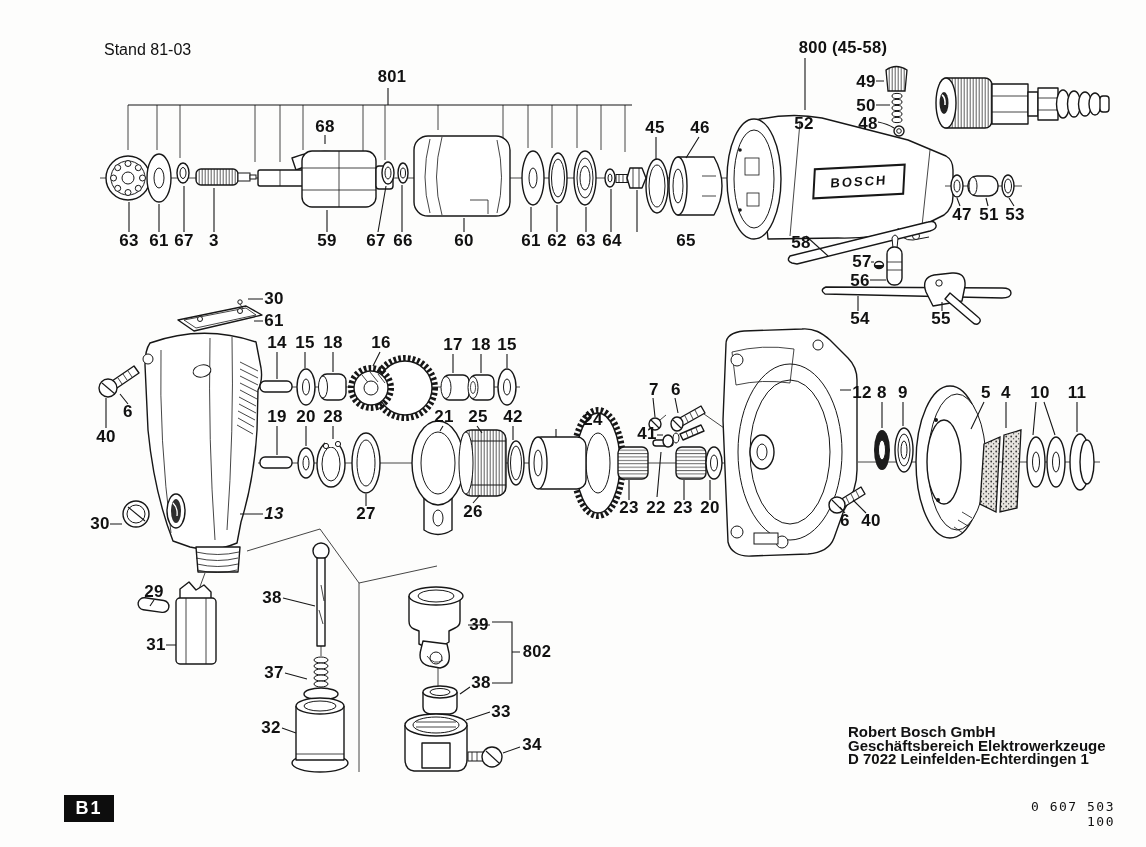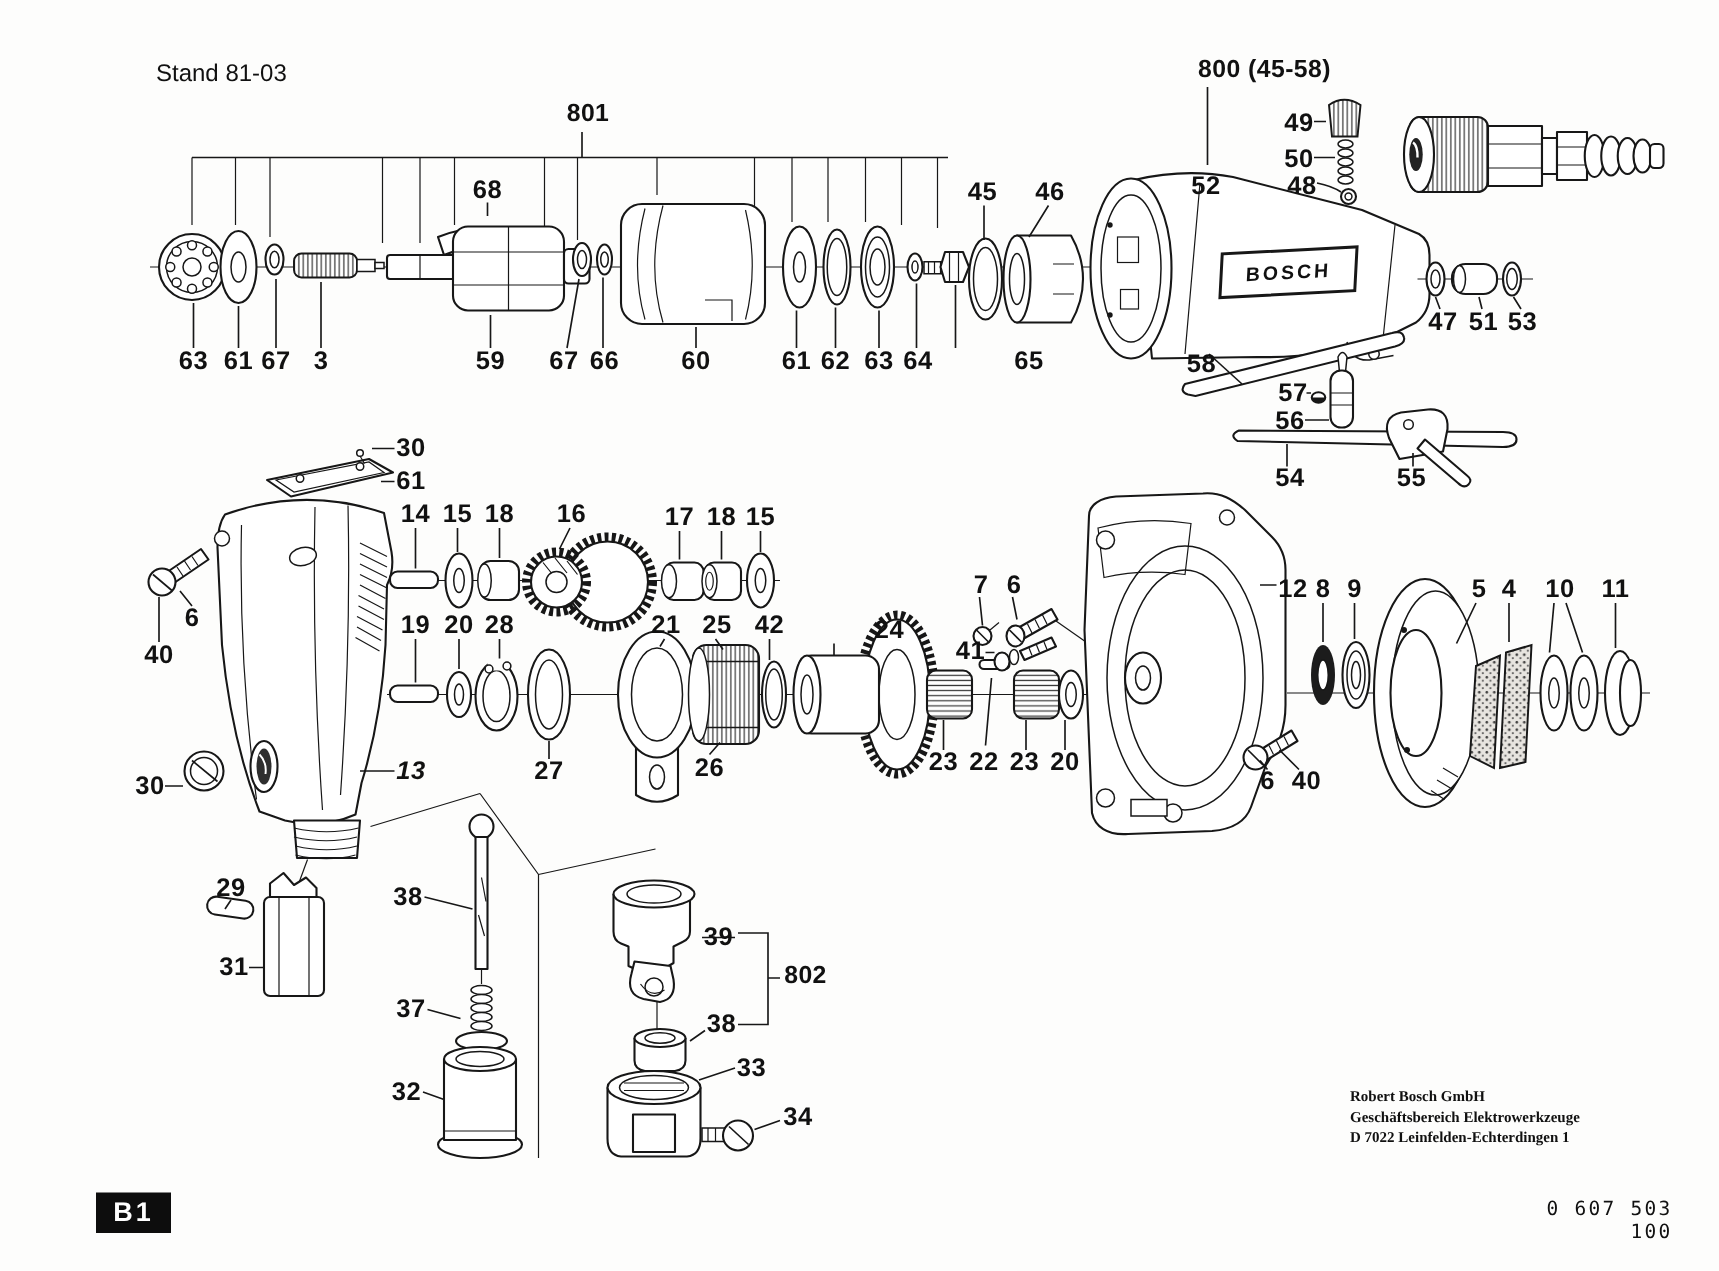--- a/index.html
+++ b/index.html
@@ -10,21 +10,21 @@
   .t{fill:none;stroke:#171717;stroke-width:0.8;}
   .l{fill:none;stroke:#171717;stroke-width:1.1;}
   .d{fill:#171717;stroke:none;}
   .label{position:absolute;transform:translate(-50%,-50%);font-weight:bold;font-size:17px;letter-spacing:.3px;white-space:nowrap;}
   .label.group{font-size:16.5px;}
   .title{position:absolute;left:103px;top:10px;font-size:21px;font-weight:bold;letter-spacing:.5px;}
   .title .num{margin-left:14px;}
   .stand{position:absolute;left:104px;top:41px;font-size:16px;}
   .bosch{position:absolute;left:813px;top:166px;width:88px;height:27px;border:2px solid #171717;background:#fff;display:flex;align-items:center;justify-content:center;font-size:13px;font-weight:bold;letter-spacing:2px;transform:rotate(-3deg) skewX(-6deg);}
   .legal{position:absolute;left:848px;top:666px;font-size:13px;line-height:14px;}
-  .company{position:absolute;left:900px;top:725px;font-size:10px;line-height:13.5px;font-weight:bold;font-family:Liberation Serif, serif;}
+  .company{position:absolute;left:848px;top:725px;font-size:15px;line-height:13.5px;font-weight:bold;}
   .b1{position:absolute;left:64px;top:795px;width:50px;height:27px;background:#0d0d0d;color:#fff;display:flex;align-items:center;justify-content:center;font-size:18px;font-weight:bold;letter-spacing:2px;}
   .footnum{position:absolute;left:995px;top:799px;width:120px;text-align:right;font-family:"DejaVu Sans Mono",monospace;font-size:13px;letter-spacing:1.5px;}
 </style>
 </head>
 <body>
 
 <div class="stage">
 
 <svg width="1146" height="847" viewBox="0 0 1146 847">
 <defs>

